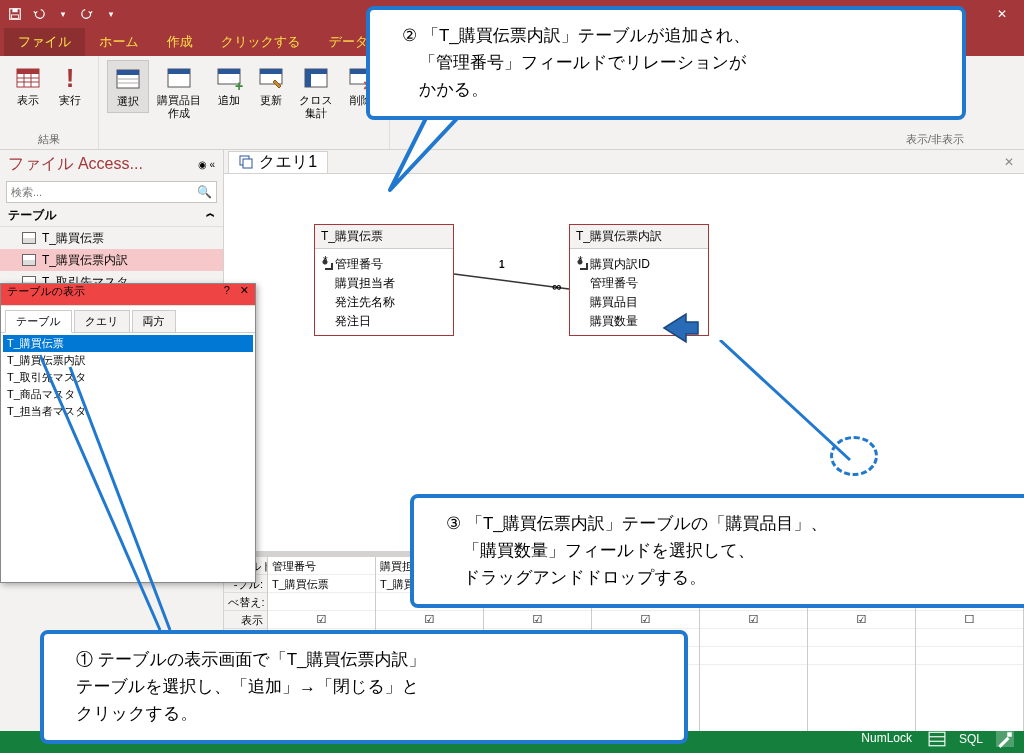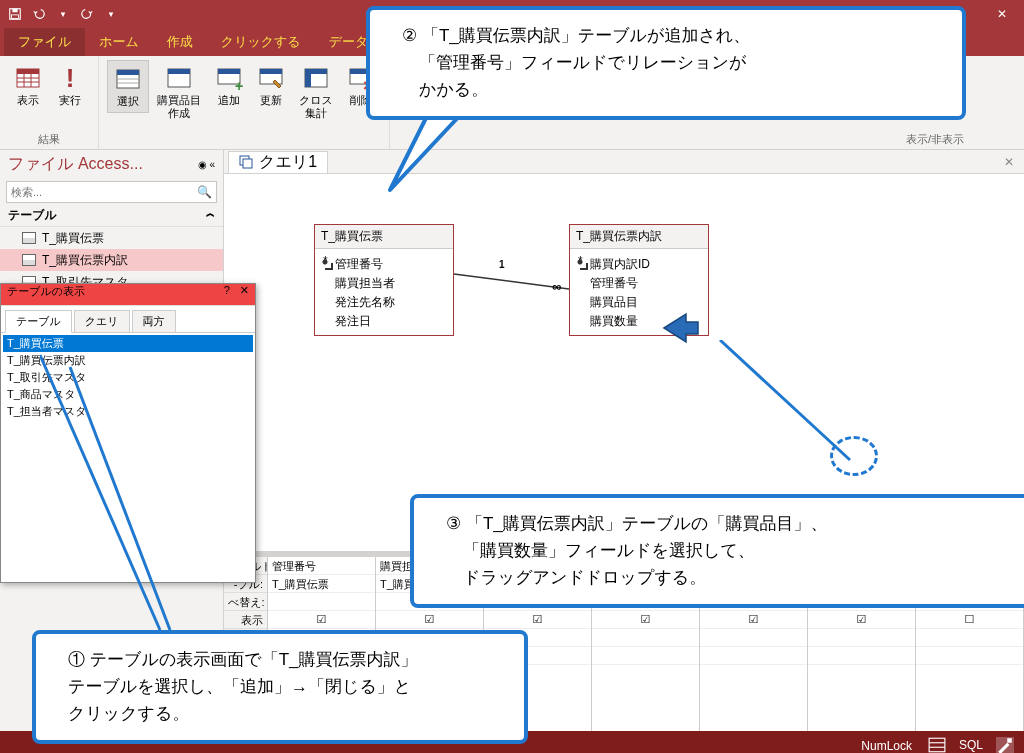--- a/index.html
+++ b/index.html
@@ -70,21 +70,21 @@
 
 .qgrid { height: 180px; border-top: 6px solid #d4d2d0; display: flex; overflow: hidden; font-size: 11px; }
 .grid-labels { width: 44px; background: #f3f2f1; border-right: 1px solid #ccc; }
 .grid-labels div { height: 18px; padding: 2px 4px; border-bottom: 1px solid #ddd; text-align: right; white-space: nowrap; overflow: hidden; }
 .grid-cols { flex: 1; display: flex; }
 .gcol { width: 108px; border-right: 1px solid #ccc; }
 .gcol div { height: 18px; padding: 2px 4px; border-bottom: 1px solid #eee; white-space: nowrap; overflow: hidden; }
 .gcol .chk { text-align: center; }
 
 
-.statusbar { height: 22px; background: #7f1d1d; color: #fff; display: flex; align-items: flex-end; justify-content: flex-end; padding: 0 10px; gap: 16px; font-size: 12px; }
+.statusbar { height: 22px; background: #15803d; color: #fff; display: flex; align-items: flex-start; justify-content: flex-end; padding: 0 10px; gap: 16px; font-size: 12px; }
 .statusbar .sicon { width: 18px; height: 16px; display: flex; align-items: center; justify-content: center; }
 
 
 .callout { position: absolute; background: #fff; border: 4px solid #2078cf; border-radius: 8px; padding: 12px 32px; font-size: 17px; line-height: 1.6; box-shadow: 0 0 0 rgba(0,0,0,0); z-index: 100; }
 .arrow-cursor { position: absolute; z-index: 60; }
 .dash-target { position: absolute; border: 3px dashed #2078cf; border-radius: 50%; z-index: 55; }
 
 svg.ico-svg { width: 100%; height: 100%; }
 </style>
 </head>
@@ -425,21 +425,21 @@
 　「購買数量」フィールドを選択して、
 　ドラッグアンドドロップする。</div>
 </div>
 
 <div class="dash-target" style="left:830px;top:436px;width:48px;height:40px;"></div>
 
 <svg style="position:absolute;left:700px;top:340px;width:200px;height:160px;z-index:56;">
   <line x1="20" y1="0" x2="150" y2="120" stroke="#2078cf" stroke-width="3"></line>
 </svg>
 
-<div class="callout" style="left:32px;top:630px;width:496px;">
+<div class="callout" style="left:40px;top:630px;width:648px;">
   <div style="white-space:pre-line;">①  テーブルの表示画面で「T_購買伝票内訳」
 テーブルを選択し、「追加」→「閉じる」と
 クリックする。</div>
 </div>
 
 <svg style="position:absolute;left:40px;top:345px;width:200px;height:290px;z-index:57;">
   <line x1="0" y1="10" x2="120" y2="285" stroke="#2078cf" stroke-width="3"></line>
   <line x1="30" y1="22" x2="130" y2="285" stroke="#2078cf" stroke-width="3"></line>
 </svg>
 

